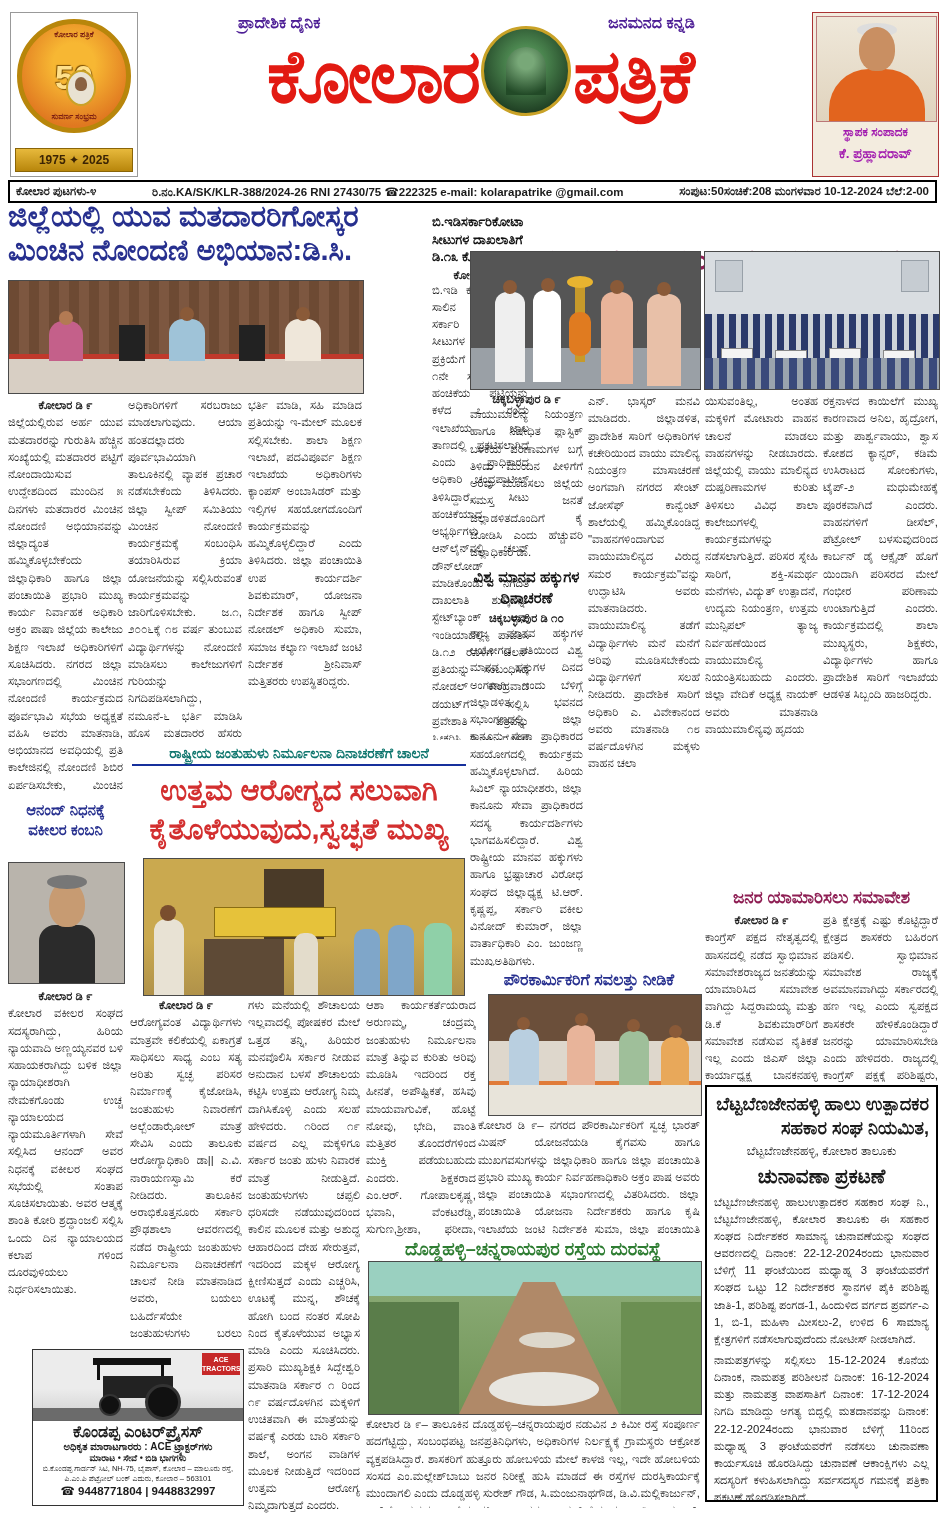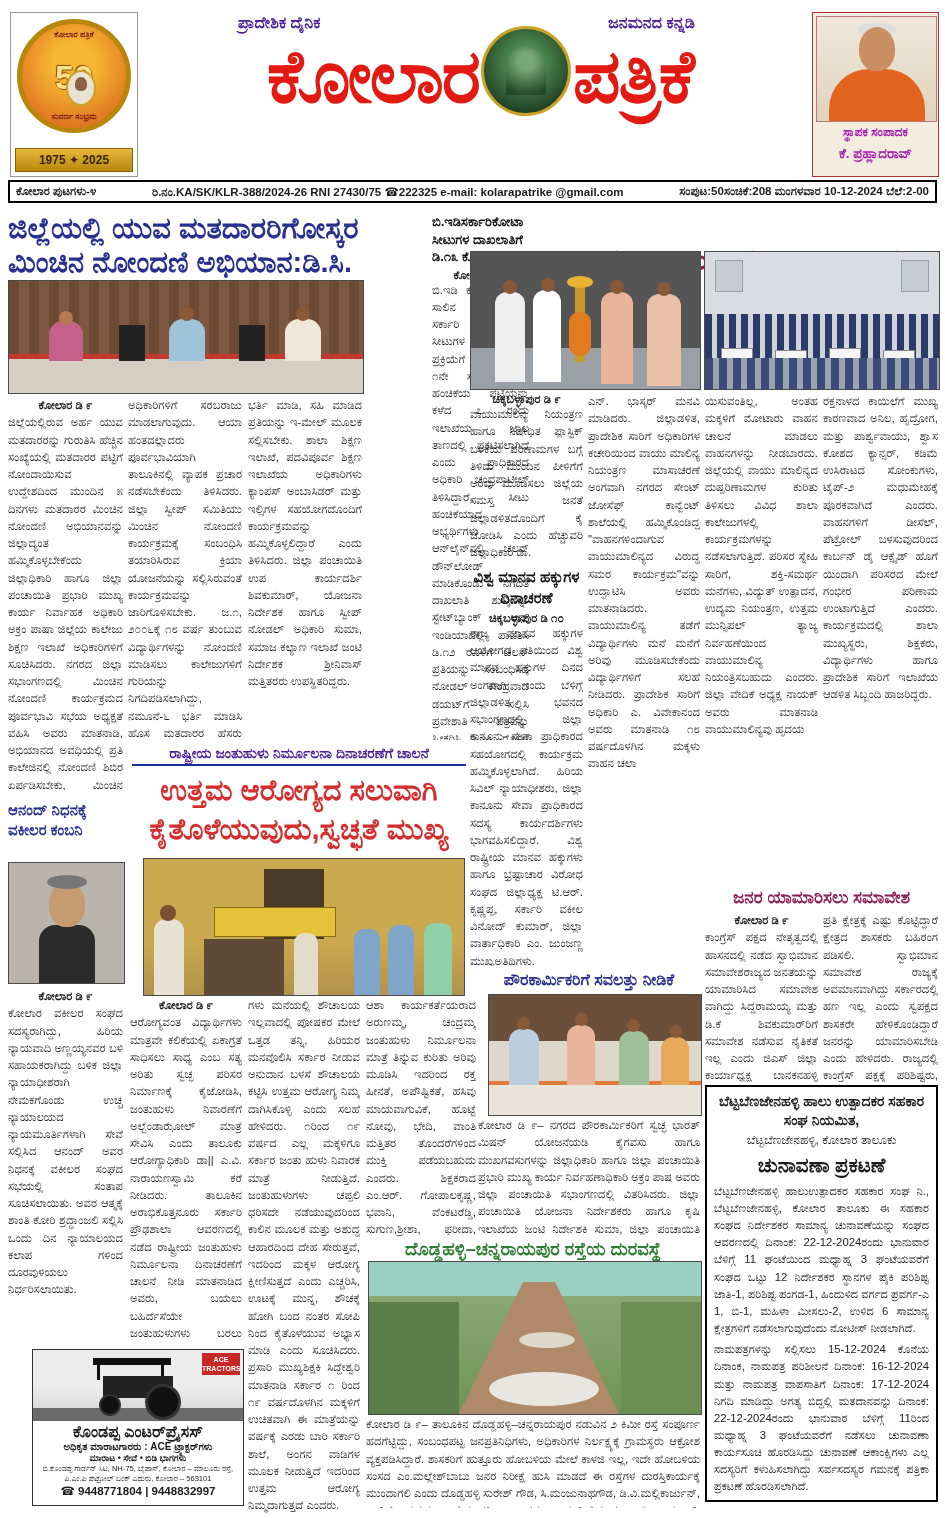--- a/index.html
+++ b/index.html
@@ -59,26 +59,26 @@
   #ad .post{position:absolute;left:64px;top:14px;width:3px;height:16px;background:#111;}
   #ad .post2{position:absolute;left:128px;top:14px;width:3px;height:16px;background:#111;}
   #ad .wheelb{position:absolute;left:112px;top:34px;width:30px;height:30px;border-radius:50%;background:#111;border:3px solid #333;}
   #ad .wheels{position:absolute;left:66px;top:44px;width:18px;height:18px;border-radius:50%;background:#111;border:2px solid #333;}
   #ad .badge{position:absolute;right:3px;top:3px;width:38px;height:22px;background:#c62828;color:#fff;
       font-size:7px;font-weight:bold;text-align:center;line-height:1.3;padding-top:2px;box-sizing:border-box;}
   #ad .t{text-align:center;font-weight:bold;}
   
   #notice{position:absolute;left:705px;top:1085px;width:233px;height:417px;border:2px solid #000;
       box-sizing:border-box;padding:5px 7px;overflow:hidden;background:#fff;}
-  #notice .n1{font-size:14px;font-weight:bold;text-align:center;line-height:1.35;}
+  #notice .n1{font-size:18px;font-weight:bold;text-align:right;line-height:1.35;}
   #notice .n2{font-size:12px;text-align:center;margin-top:3px;}
   #notice .nt{font-size:20px;font-weight:bold;text-align:center;margin:7px 0 6px;}
   #notice .nb{font-size:11.3px;text-align:justify;line-height:1.52;}
   #notice .ns{font-size:13.5px;font-weight:bold;text-align:center;margin-top:6px;}
-  .kicker{position:absolute;font-size:14px;font-weight:bold;color:#4c1d95;text-align:center;
+  .kicker{position:absolute;font-size:14px;font-weight:bold;color:#0f766e;text-align:center;
       border-bottom:2px solid #16309c;padding-bottom:2px;}
 </style>
 </head>
 <body>
 
 <div id="page">
 
   <div id="seal">
     <div class="disc">
       <div class="ringtext" style="top:6px;">ಕೋಲಾರ ಪತ್ರಿಕೆ</div>
@@ -106,21 +106,21 @@
     <div class="cap1">ಸ್ಥಾಪಕ ಸಂಪಾದಕ</div>
     <div class="cap2">ಕೆ. ಪ್ರಹ್ಲಾದರಾವ್</div>
   </div>
 
   <div id="infobar">
     <span>ಕೋಲಾರ ಪುಟಗಳು-೪</span>
     <span>ರಿ.ನಂ.KA/SK/KLR-388/2024-26 RNI 27430/75 ☎222325 e-mail: kolarapatrike @gmail.com</span>
     <span>ಸಂಪುಟ:50ಸಂಚಿಕೆ:208 ಮಂಗಳವಾರ 10-12-2024 ಬೆಲೆ:2-00</span>
   </div>
 
-  <div class="abs hl-blue" style="left:8px;top:211px;width:354px;height:68px;font-size:29px;line-height:1.18;">ಜಿಲ್ಲೆಯಲ್ಲಿ ಯುವ ಮತದಾರರಿಗೋಸ್ಕರ ಮಿಂಚಿನ ನೋಂದಣಿ ಅಭಿಯಾನ:ಡಿ.ಸಿ.</div>
+  <div class="abs hl-blue" style="left:8px;top:199px;width:354px;height:68px;font-size:29px;line-height:1.18;">ಜಿಲ್ಲೆಯಲ್ಲಿ ಯುವ ಮತದಾರರಿಗೋಸ್ಕರ ಮಿಂಚಿನ ನೋಂದಣಿ ಅಭಿಯಾನ:ಡಿ.ಸಿ.</div>
 
   <div class="ph" style="left:8px;top:280px;width:354px;height:112px;background:repeating-linear-gradient(90deg,#6d4a33 0 10px,#7d5740 10px 20px);">
     <div style="left:0;bottom:0;width:100%;height:34px;background:#d8cfc4;border-top:5px solid #c0392b;"></div>
     <div style="left:40px;top:40px;width:34px;height:40px;border-radius:14px 14px 0 0;background:#c4608a;"></div>
     <div style="left:50px;top:30px;width:14px;height:14px;border-radius:50%;background:#b37a53;"></div>
     <div style="left:160px;top:38px;width:36px;height:42px;border-radius:14px 14px 0 0;background:#9fc3d8;"></div>
     <div style="left:171px;top:26px;width:14px;height:14px;border-radius:50%;background:#8a5a38;"></div>
     <div style="left:276px;top:38px;width:36px;height:42px;border-radius:14px 14px 0 0;background:#efe7da;"></div>
     <div style="left:287px;top:26px;width:14px;height:14px;border-radius:50%;background:#8a5a38;"></div>
     <div style="left:110px;top:44px;width:26px;height:36px;background:#222;"></div>
@@ -135,21 +135,21 @@
   <div class="col" style="left:128px;top:397px;width:114px;height:342px;">ಅಧಿಕಾರಿಗಳಿಗೆ ಸರಬರಾಜು ಮಾಡಲಾಗುವುದು. ಆಯಾ ಹಂತದಲ್ಲಾದರು ಪೂರ್ವಭಾವಿಯಾಗಿ ತಾಲೂಕಿನಲ್ಲಿ ವ್ಯಾಪಕ ಪ್ರಚಾರ ನಡೆಸಬೇಕೆಂದು ತಿಳಿಸಿದರು. ಜಿಲ್ಲಾ ಸ್ವೀಪ್ ಸಮಿತಿಯು ಮಿಂಚಿನ ನೋಂದಣಿ ಕಾರ್ಯಕ್ರಮಕ್ಕೆ ಸಂಬಂಧಿಸಿ ತಯಾರಿಸಿರುವ ಕ್ರಿಯಾ ಯೋಜನೆಯನ್ನು ಸಲ್ಲಿಸಿರುವಂತೆ ಕಾರ್ಯಕ್ರಮವನ್ನು ಜಾರಿಗೊಳಿಸಬೇಕು. ಜ.೧, ೨೦೦೬ಕ್ಕೆ ೧೮ ವರ್ಷ ತುಂಬುವ ವಿದ್ಯಾರ್ಥಿಗಳನ್ನು ನೋಂದಣಿ ಮಾಡಿಸಲು ಕಾಲೇಜುಗಳಿಗೆ ಗುರಿಯನ್ನು ನಿಗದಿಪಡಿಸಲಾಗಿದ್ದು, ನಮೂನೆ-೬ ಭರ್ತಿ ಮಾಡಿಸಿ ಹೊಸ ಮತದಾರರ ಹೆಸರು ಸೇರ್ಪಡೆಗೆ ಕ್ರಮ ವಹಿಸಬೇಕೆಂದು ಸೂಚಿಸಿದರು.</div>
 
   <div class="col" style="left:248px;top:397px;width:114px;height:342px;">ಭರ್ತಿ ಮಾಡಿ, ಸಹಿ ಮಾಡಿದ ಪ್ರತಿಯನ್ನು ಇ-ಮೇಲ್ ಮೂಲಕ ಸಲ್ಲಿಸಬೇಕು. ಶಾಲಾ ಶಿಕ್ಷಣ ಇಲಾಖೆ, ಪದವಿಪೂರ್ವ ಶಿಕ್ಷಣ ಇಲಾಖೆಯ ಅಧಿಕಾರಿಗಳು ಕ್ಯಾಂಪಸ್ ಅಂಬಾಸಿಡರ್ ಮತ್ತು ಇಲ್ಸಿಗಳ ಸಹಯೋಗದೊಂದಿಗೆ ಕಾರ್ಯಕ್ರಮವನ್ನು ಹಮ್ಮಿಕೊಳ್ಳಲಿದ್ದಾರೆ ಎಂದು ತಿಳಿಸಿದರು. ಜಿಲ್ಲಾ ಪಂಚಾಯಿತಿ ಉಪ ಕಾರ್ಯದರ್ಶಿ ಶಿವಕುಮಾರ್, ಯೋಜನಾ ನಿರ್ದೇಶಕ ಹಾಗೂ ಸ್ವೀಪ್ ನೋಡಲ್ ಅಧಿಕಾರಿ ಸುಮಾ, ಸಮಾಜ ಕಲ್ಯಾಣ ಇಲಾಖೆ ಜಂಟಿ ನಿರ್ದೇಶಕ ಶ್ರೀನಿವಾಸ್ ಮತ್ತಿತರರು ಉಪಸ್ಥಿತರಿದ್ದರು.</div>
 
   <div class="abs" style="left:384px;top:213px;width:97px;height:527px;overflow:hidden;margin-left:48px;">
     <div class="subhead-black" style="text-align:left;">ಬಿ.ಇಡಿಸರ್ಕಾರಿಕೋಟಾ ಸೀಟುಗಳ ದಾಖಲಾತಿಗೆ ಡಿ.೧೩ ಕೊನೆ ದಿನಾಂಕ</div>
     <div class="dateline" style="margin-top:3px;">ಕೋಲಾರ ಡಿ ೯</div>
     <div style="font-size:11.5px;line-height:1.5;text-align:justify;">ಬಿ.ಇಡಿ ಕೋರ್ಸಿನ ಪ್ರಸಕ್ತ ಸಾಲಿನ ವ್ಯಾಸಂಗಕ್ಕಾಗಿ ಸರ್ಕಾರಿ ಕೋಟಾದ ಸೀಟುಗಳ ದಾಖಲಾತಿ ಪ್ರಕ್ರಿಯೆಗೆ ಸಂಬಂಧಿಸಿದಂತೆ ೧ನೇ ಸುತ್ತಿನ ಸೀಟು ಹಂಚಿಕೆಯ ಪಟ್ಟಿಯನ್ನು ಕಳೆದ ೭ ರಂದು ಇಲಾಖೆಯ ಜಾಲ ತಾಣದಲ್ಲಿ ಪ್ರಕಟಿಸಲಾಗಿದೆ ಎಂದು ಪ್ರಾಧಿಕಾರದ ಅಧಿಕಾರಿ ಚಂದ್ರಪಾಟೀಲ್ ತಿಳಿಸಿದ್ದಾರೆ. ಸೀಟು ಹಂಚಿಕೆಯಾದ ಅಭ್ಯರ್ಥಿಗಳು ಆನ್‌ಲೈನ್‌ನಲ್ಲಿ ಚಲನ್ ಡೌನ್‌ಲೋಡ್ ಮಾಡಿಕೊಂಡು ನಿಗದಿತ ದಾಖಲಾತಿ ಶುಲ್ಕವನ್ನು ಸ್ಟೇಟ್‌ಬ್ಯಾಂಕ್ ಆಫ್ ಇಂಡಿಯಾದಲ್ಲಿ ಪಾವತಿಸಿ ಡಿ.೧೨ ರೊಳಗೆ ಚಲನ್ ಪ್ರತಿಯನ್ನು ಸಂಬಂಧಿಸಿದ ನೋಡಲ್ ಕೇಂದ್ರವಾದ ಡಯಟ್‌ಗೆ ಸಲ್ಲಿಸಿ ಪ್ರವೇಶಾತಿ ಪತ್ರವನ್ನು ಸ್ವೀಕರಿಸಿ ಡಿ.೧೩ ರೊಳಗೆ ಕಾಲೇಜಿಗೆ ದಾಖಲಾತಿ ಪಡೆದುಕೊಳ್ಳಲು ಕೋರಿದ್ದಾರೆ. ಶುಲ್ಕ ಪಾವತಿಸಿ ನಿಗದಿತ ದಿನಾಂಕದೊಳಗೆ ಸಂಬಂಧಿಸಿದ ಕಾಲೇಜು ಸೇರದಿದ್ದಲ್ಲಿ ಸೀಟು ರದ್ದಾಗಲಿದೆ ಎಂದು ಹೇಳಿದ್ದಾರೆ.</div>
   </div>
 
-  <div class="abs hl-blue" style="left:8px;top:800px;width:115px;height:58px;font-size:15px;text-align:left;line-height:1.35;">ಆನಂದ್ ನಿಧನಕ್ಕೆ ವಕೀಲರ ಕಂಬನಿ</div>
+  <div class="abs hl-blue" style="left:8px;top:800px;width:115px;height:58px;font-size:15px;text-align:center;line-height:1.35;">ಆನಂದ್ ನಿಧನಕ್ಕೆ ವಕೀಲರ ಕಂಬನಿ</div>
   <div class="ph" style="left:8px;top:862px;width:115px;height:120px;background:#b9b4ac;">
     <div style="left:30px;top:62px;width:56px;height:58px;border-radius:16px 16px 0 0;background:#2b2b2b;"></div>
     <div style="left:40px;top:18px;width:36px;height:46px;border-radius:50% 50% 45% 45%;background:#c79b72;"></div>
     <div style="left:38px;top:12px;width:40px;height:14px;border-radius:50%;background:#777;"></div>
   </div>
   <div class="col" style="left:8px;top:988px;width:115px;height:356px;">
     <span class="dateline">ಕೋಲಾರ ಡಿ ೯</span>
     <span>ಕೋಲಾರ ವಕೀಲರ ಸಂಘದ ಸದಸ್ಯರಾಗಿದ್ದು, ಹಿರಿಯ ನ್ಯಾಯವಾದಿ ಅಣ್ಣಯ್ಯನವರ ಬಳಿ ಸಹಾಯಕರಾಗಿದ್ದು ಬಳಿಕ ಜಿಲ್ಲಾ ನ್ಯಾಯಾಧೀಶರಾಗಿ ನೇಮಕಗೊಂಡು ಉಚ್ಚ ನ್ಯಾಯಾಲಯದ ನ್ಯಾಯಮೂರ್ತಿಗಳಾಗಿ ಸೇವೆ ಸಲ್ಲಿಸಿದ ಆನಂದ್ ಅವರ ನಿಧನಕ್ಕೆ ವಕೀಲರ ಸಂಘದ ಸಭೆಯಲ್ಲಿ ಸಂತಾಪ ಸೂಚಿಸಲಾಯಿತು. ಅವರ ಆತ್ಮಕ್ಕೆ ಶಾಂತಿ ಕೋರಿ ಶ್ರದ್ಧಾಂಜಲಿ ಸಲ್ಲಿಸಿ ಒಂದು ದಿನ ನ್ಯಾಯಾಲಯದ ಕಲಾಪ ಗಳಿಂದ ದೂರವುಳಿಯಲು ನಿರ್ಧರಿಸಲಾಯಿತು.</span>
   </div>
 

